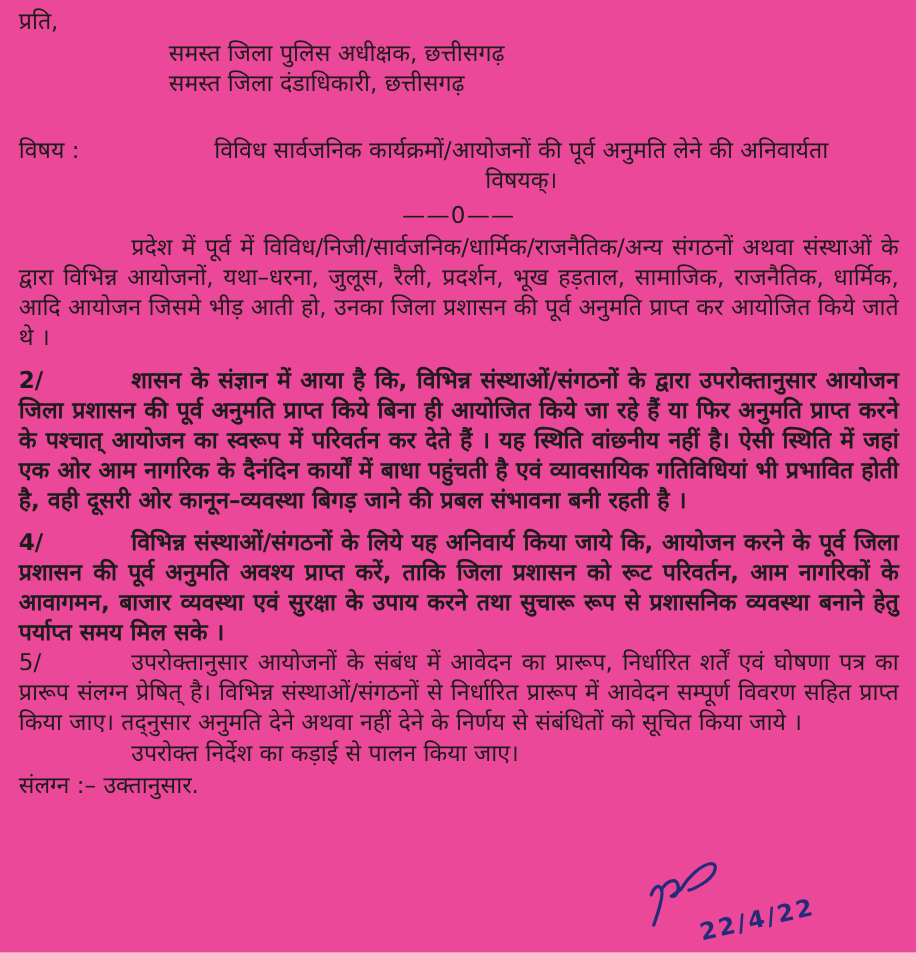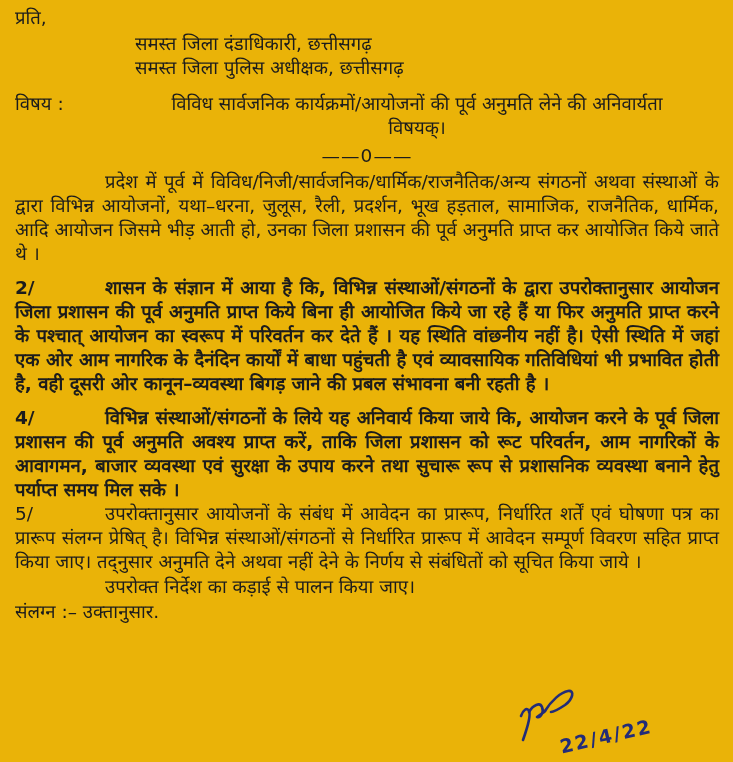--- a/index.html
+++ b/index.html
@@ -1,32 +1,32 @@
 <!DOCTYPE html>
 <html lang="hi"><head>
 <meta charset="utf-8">
 <style>
   html,body{margin:0;padding:0;background:#e8e8e8;}
   .page{
     position:relative;
     width:733px;height:762px;
     margin:0 auto;
-    background:#eab308;
+    background:#ec4899;
     color:#1c1c1c;
     font-family:"DejaVu Sans","Liberation Serif",sans-serif;
     font-size:18.5px;
     line-height:24px;
     overflow:hidden;
     box-sizing:border-box;
     padding:6px 14px 0 15px;
   }
   .salutation{margin:0;}
   .addressees{margin:2px 0 0 120px;}
   .addressee{margin:0;}
-  .subject-row{display:flex;margin-top:12px;gap:20px;}
+  .subject-row{display:flex;margin-top:29px;gap:20px;}
   .subject-label{flex:0 0 120px;}
   .subject-text{flex:1;padding-right:40px;text-align:center;}
   .separator{text-align:center;margin:4px 0 2px 0;letter-spacing:1px;}
   .para{margin:0;text-align:justify;}
   .para.gap{margin-top:10px;font-weight:bold;}
   .para-indent{text-indent:90px;}
   .para-num{display:inline-block;width:90px;text-indent:0;}
   .closing-line{margin:1px 0 0 0;text-indent:90px;}
   .enclosure{margin:1px 0 0 0;}
   .signature{
@@ -47,22 +47,22 @@
   }
 </style>
 </head>
 <body>
 
 <div class="page">
 
   <p class="salutation">प्रति,</p>
 
   <div class="addressees">
+    <p class="addressee">समस्त जिला पुलिस अधीक्षक, छत्तीसगढ़</p>
     <p class="addressee">समस्त जिला दंडाधिकारी, छत्तीसगढ़</p>
-    <p class="addressee">समस्त जिला पुलिस अधीक्षक, छत्तीसगढ़</p>
   </div>
 
   <div class="subject-row">
     <div class="subject-label">विषय :</div>
     <div class="subject-text">विविध सार्वजनिक कार्यक्रमों/आयोजनों की पूर्व अनुमति लेने की अनिवार्यता विषयक्।</div>
   </div>
 
   <div class="separator">——0——</div>
 
   <p class="para para-indent">प्रदेश में पूर्व में विविध/निजी/सार्वजनिक/धार्मिक/राजनैतिक/अन्य संगठनों अथवा संस्थाओं के द्वारा विभिन्न आयोजनों, यथा–धरना, जुलूस, रैली, प्रदर्शन, भूख हड़ताल, सामाजिक, राजनैतिक, धार्मिक, आदि आयोजन जिसमे भीड़ आती हो, उनका जिला प्रशासन की पूर्व अनुमति प्राप्त कर आयोजित किये जाते थे ।</p>

